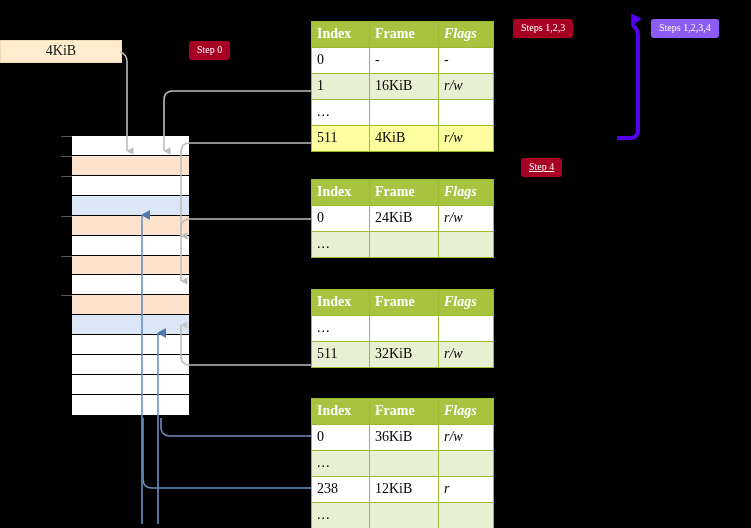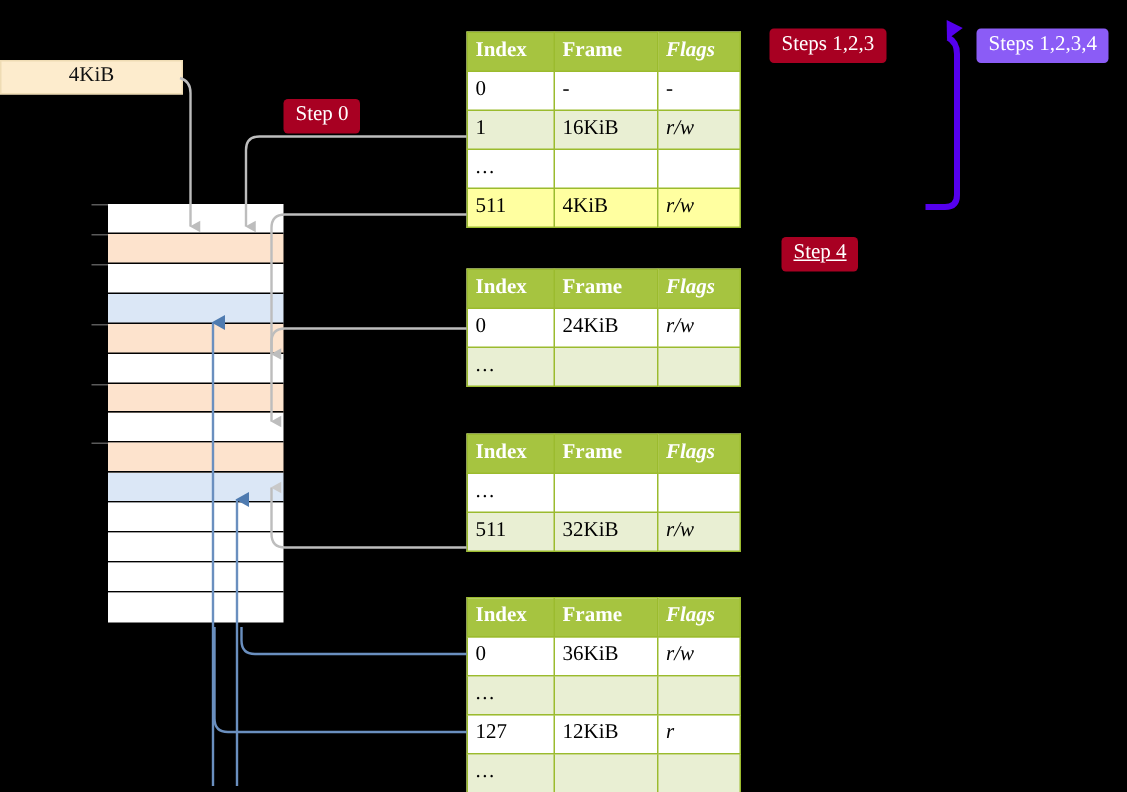--- a/index.html
+++ b/index.html
@@ -1,21 +1,21 @@
 <!DOCTYPE html>
 <html><head>
 <meta charset="utf-8">
 <style>
   html,body{margin:0;padding:0;background:#000;}
   body{width:751px;height:528px;position:relative;overflow:hidden;
        font-family:"Liberation Serif","DejaVu Serif",serif;}
 
   
   .badge{
-    position:absolute; color:#fff; font-size:14px; line-height:1;
+    position:absolute; color:#fff; font-size:10px; line-height:1;
     padding:4px 8px 5px; border-radius:3px; white-space:nowrap;
   }
   .badge-red{background:#a80022;}
   .badge-blue{background:#8b5cf6;}
 
   
   .kib-box{
     position:absolute; background:#fdeccd; border:1px solid #efdcb4;
     color:#111; font-size:14px; text-align:center; line-height:19px;
   }
@@ -41,21 +41,21 @@
   .ptable .w3{width:44px;font-style:italic;}
   .ptable tr.alt td{background:#e9efd3;}
   .ptable td.hl, .ptable tr.hl td{background:#ffffa0;}
   .dots{letter-spacing:1px;}
 
   svg.overlay{position:absolute;left:0;top:0;width:751px;height:528px;pointer-events:none;}
 </style>
 </head>
 <body>
 
-<div class="badge badge-red" style="left:189px;top:41px;margin-top:25px;">Step 0</div>
+<div class="badge badge-red" style="left:189px;top:41px;">Step 0</div>
 
 <div class="badge badge-red" style="left:513px;top:19px;">Steps 1,2,3</div>
 
 <div class="badge badge-blue" style="left:651px;top:19px;">Steps 1,2,3,4</div>
 
 <div class="badge badge-red" style="left:521px;top:158px;text-decoration:underline;">Step 4</div>
 
 <div class="kib-box" style="left:0px;top:40px;width:120px;height:21px;">4KiB</div>
 
 <div id="memcol">
@@ -168,21 +168,21 @@
         <td class="w1">0</td>
         <td class="w2">36KiB</td>
         <td class="w3">r/w</td>
       </tr>
       <tr class="alt">
         <td class="w1 dots">...</td>
         <td class="w2">&nbsp;</td>
         <td class="w3">&nbsp;</td>
       </tr>
       <tr class="">
-        <td class="w1">127</td>
+        <td class="w1">238</td>
         <td class="w2">12KiB</td>
         <td class="w3">r</td>
       </tr>
       <tr class="alt">
         <td class="w1 dots">...</td>
         <td class="w2">&nbsp;</td>
         <td class="w3">&nbsp;</td>
       </tr>
     </tbody>
   </table>

